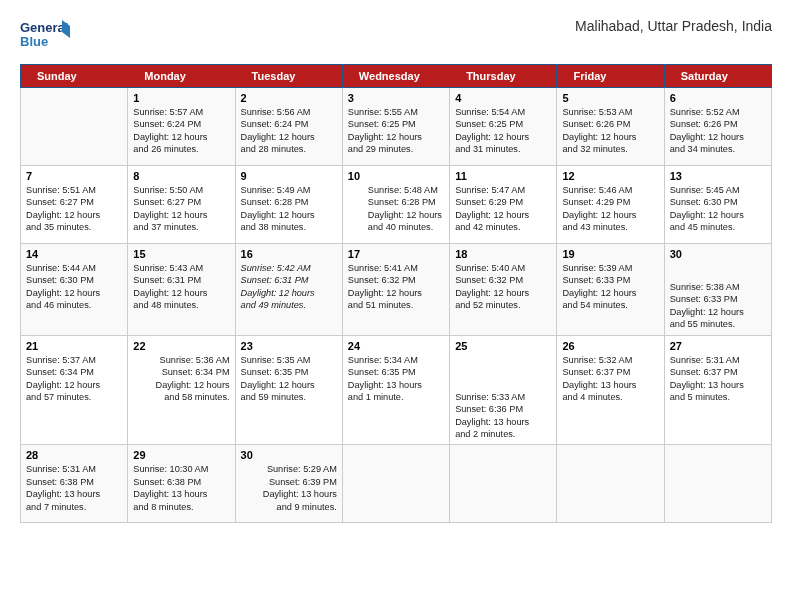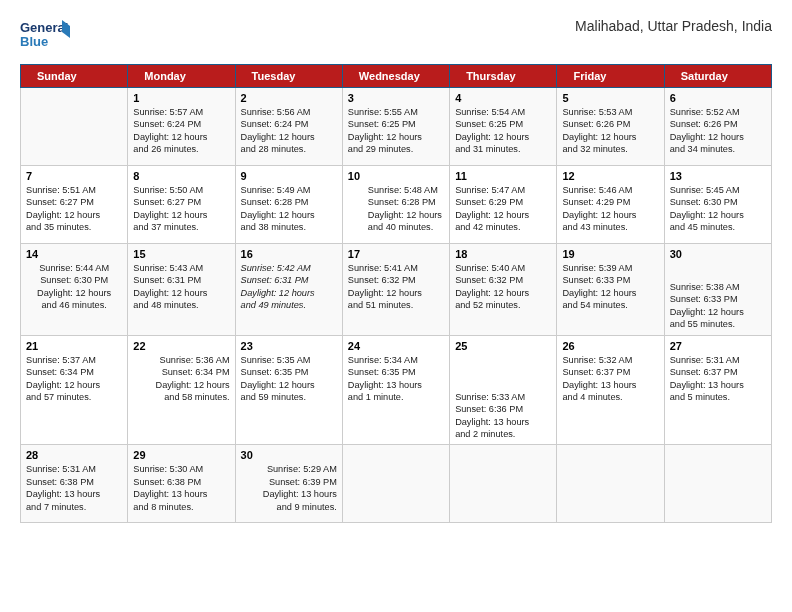--- a/index.html
+++ b/index.html
@@ -198,21 +198,21 @@
             <span class="day-num">13</span>
             <div class="cell-text" style="white-space: pre-line;">Sunrise: 5:45 AM
 Sunset: 6:30 PM
 Daylight: 12 hours
 and 45 minutes.</div>
           </td>
         </tr>
         <tr>
           <td>
             <span class="day-num">14</span>
-            <div class="cell-text" style="white-space: pre-line; text-align: center;">Sunrise: 5:44 AM
+            <div class="cell-text" style="white-space: pre-line;">Sunrise: 5:44 AM
 Sunset: 6:30 PM
 Daylight: 12 hours
 and 46 minutes.</div>
           </td>
           <td>
             <span class="day-num">15</span>
             <div class="cell-text" style="white-space: pre-line;">Sunrise: 5:43 AM
 Sunset: 6:31 PM
 Daylight: 12 hours
 and 48 minutes.</div>
@@ -307,21 +307,21 @@
         <tr>
           <td>
             <span class="day-num">28</span>
             <div class="cell-text" style="white-space: pre-line;">Sunrise: 5:31 AM
 Sunset: 6:38 PM
 Daylight: 13 hours
 and 7 minutes.</div>
           </td>
           <td>
             <span class="day-num">29</span>
-            <div class="cell-text" style="white-space: pre-line;">Sunrise: 5:30 AM
+            <div class="cell-text" style="white-space: pre-line;">Sunrise: 10:30 AM
 Sunset: 6:38 PM
 Daylight: 13 hours
 and 8 minutes.</div>
           </td>
           <td>
             <span class="day-num">30</span>
             <div class="cell-text" style="white-space: pre-line; text-align: right;">Sunrise: 5:29 AM
 Sunset: 6:39 PM
 Daylight: 13 hours
 and 9 minutes.</div>

